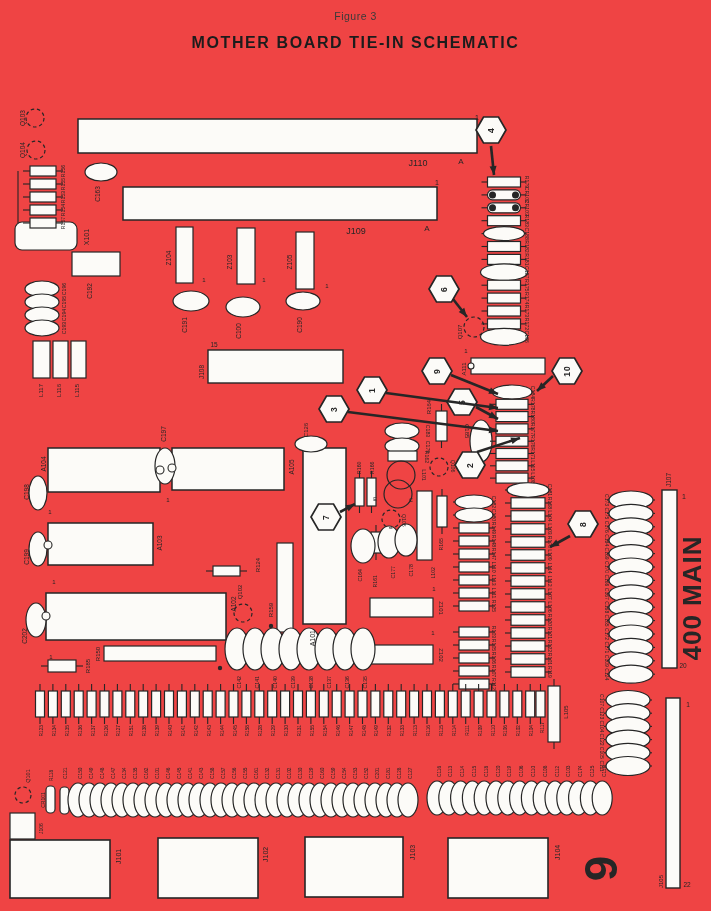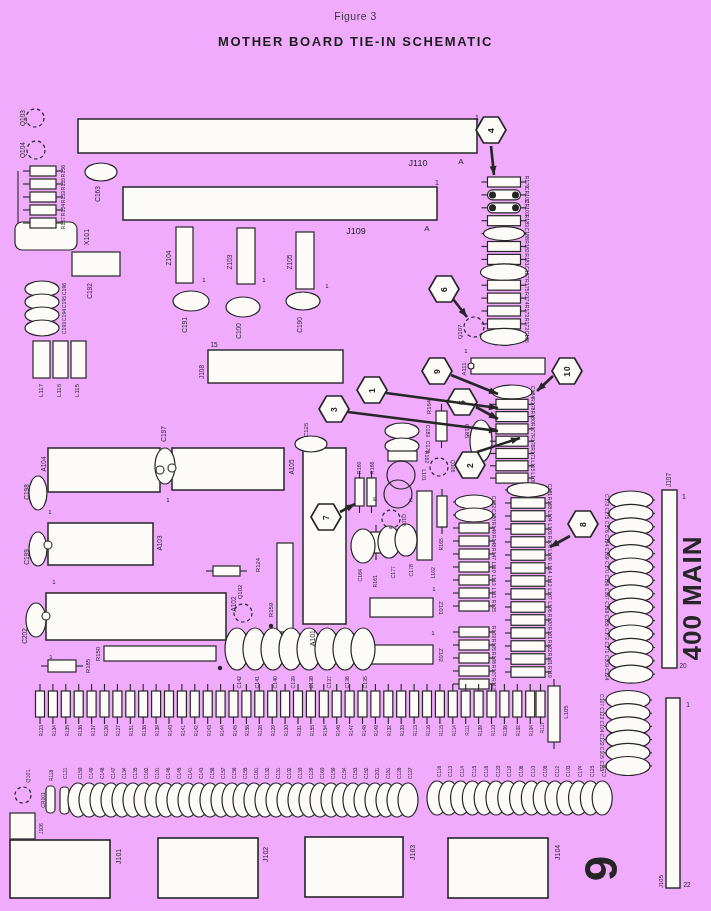--- a/index.html
+++ b/index.html
@@ -1,21 +1,21 @@
 <!DOCTYPE html>
 <html><head>
 <meta charset="utf-8">
 <style>
   html,body{margin:0;padding:0;background:#d8d6d2;}
-  .page{position:relative;width:711px;height:911px;margin:0 auto;background:#f0abfc;overflow:hidden;
+  .page{position:relative;width:711px;height:911px;margin:0 auto;background:#ef4444;overflow:hidden;
         font-family:"Liberation Sans", sans-serif;}
   .fig-label{position:absolute;top:10px;left:0;width:100%;text-align:center;
              font-size:10.5px;color:#3a3a3a;letter-spacing:0.5px;}
   .doc-title{position:absolute;top:34px;left:0;width:100%;text-align:center;
-             font-size:13px;font-weight:bold;color:#1c1c1c;letter-spacing:1.6px;}
+             font-size:16px;font-weight:bold;color:#1c1c1c;letter-spacing:1.6px;}
   svg{position:absolute;top:0;left:0;}
   text{font-family:"Liberation Sans", sans-serif;}
 </style>
 </head>
 <body>
 
 <div class="page">
   <div class="fig-label">Figure 3</div>
   <div class="doc-title">MOTHER BOARD TIE-IN SCHEMATIC</div>
   <svg id="diagram" width="711" height="911" viewBox="0 0 711 911">

